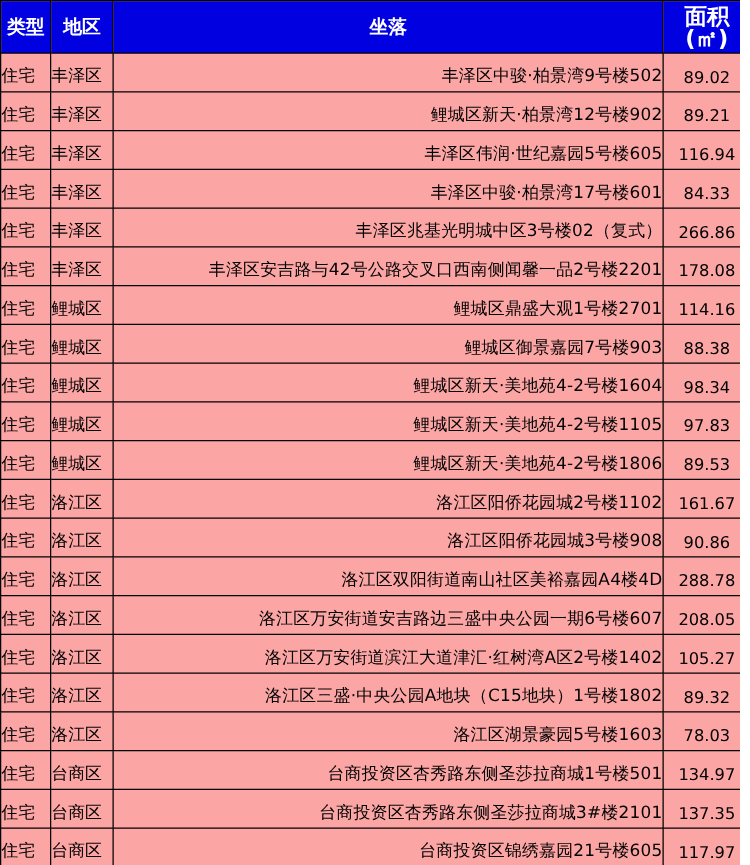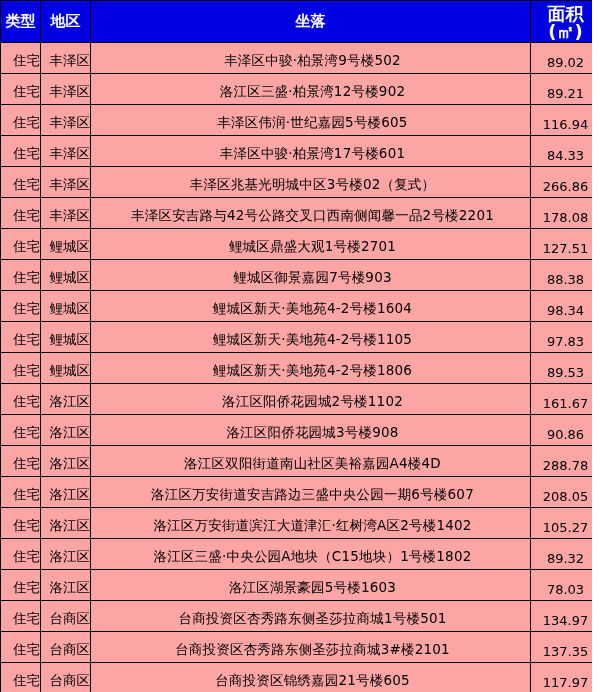--- a/index.html
+++ b/index.html
@@ -52,22 +52,22 @@
     font-size: 13.5px;
     color: #000000;
     vertical-align: bottom;
   }
   tbody td .cellpad {
     display: block;
     padding-bottom: 3px;
     white-space: nowrap;
     overflow: hidden;
   }
-  td.td-type .cellpad, td.td-region .cellpad { text-align: right; }
-  td.td-location .cellpad { text-align: center; padding-left: 4px; letter-spacing: 0.2px; }
+  td.td-type .cellpad, td.td-region .cellpad { text-align: left; }
+  td.td-location .cellpad { text-align: right; padding-left: 4px; letter-spacing: 0.2px; }
   td.td-area .cellpad { text-align: center; font-size: 13px; }
 
   
   .smudge { position: absolute; pointer-events: none; }
 </style>
 </head>
 <body>
 
 <div class="page">
 
@@ -102,21 +102,21 @@
           </td>
     </tr>
         <tr>
       <td class="td-type">
             <span class="cellpad">住宅</span>
           </td>
       <td class="td-region">
             <span class="cellpad">丰泽区</span>
           </td>
       <td class="td-location">
-            <span class="cellpad">洛江区三盛·柏景湾12号楼902</span>
+            <span class="cellpad">鲤城区新天·柏景湾12号楼902</span>
           </td>
       <td class="td-area">
             <span class="cellpad">89.21</span>
           </td>
     </tr>
         <tr>
       <td class="td-type">
             <span class="cellpad">住宅</span>
           </td>
       <td class="td-region">
@@ -175,21 +175,21 @@
       <td class="td-type">
             <span class="cellpad">住宅</span>
           </td>
       <td class="td-region">
             <span class="cellpad">鲤城区</span>
           </td>
       <td class="td-location">
             <span class="cellpad">鲤城区鼎盛大观1号楼2701</span>
           </td>
       <td class="td-area">
-            <span class="cellpad">127.51</span>
+            <span class="cellpad">114.16</span>
           </td>
     </tr>
         <tr>
       <td class="td-type">
             <span class="cellpad">住宅</span>
           </td>
       <td class="td-region">
             <span class="cellpad">鲤城区</span>
           </td>
       <td class="td-location">

